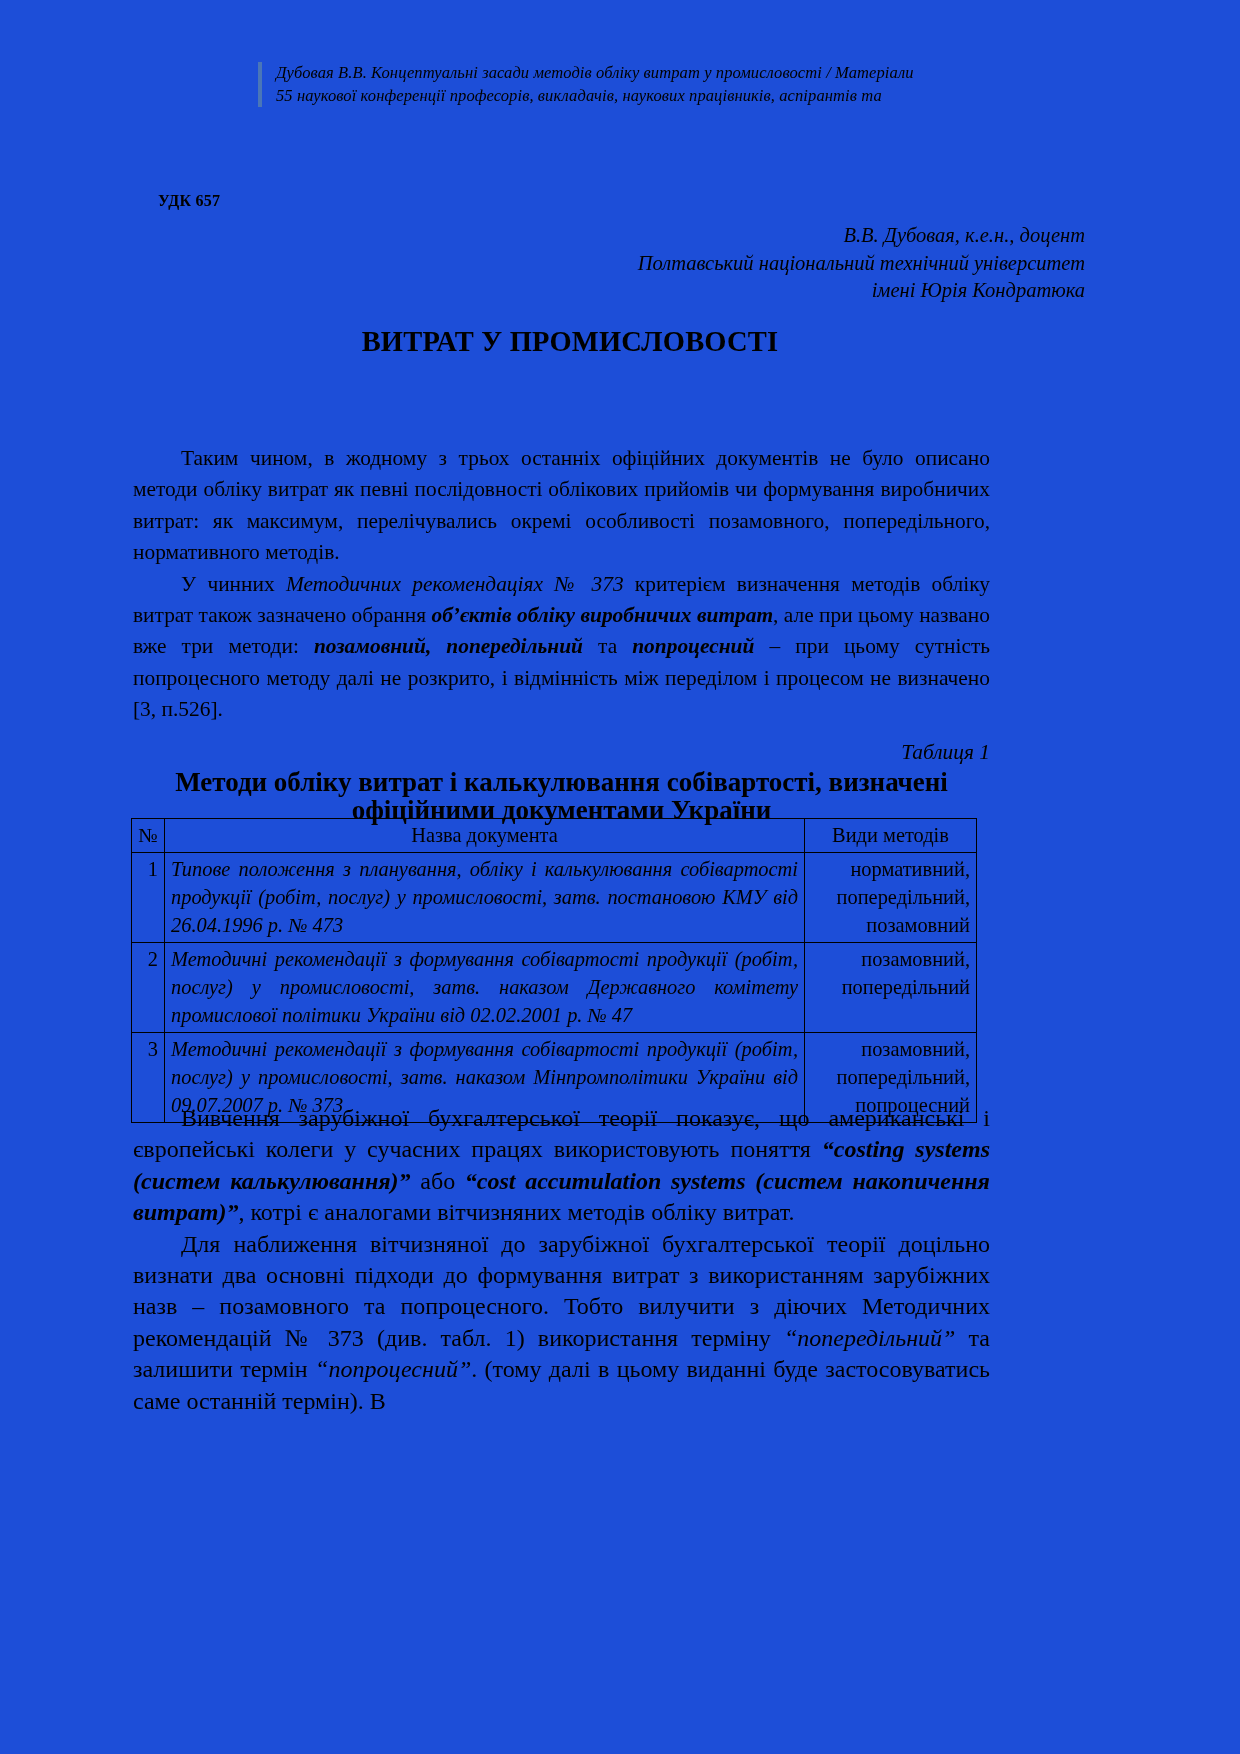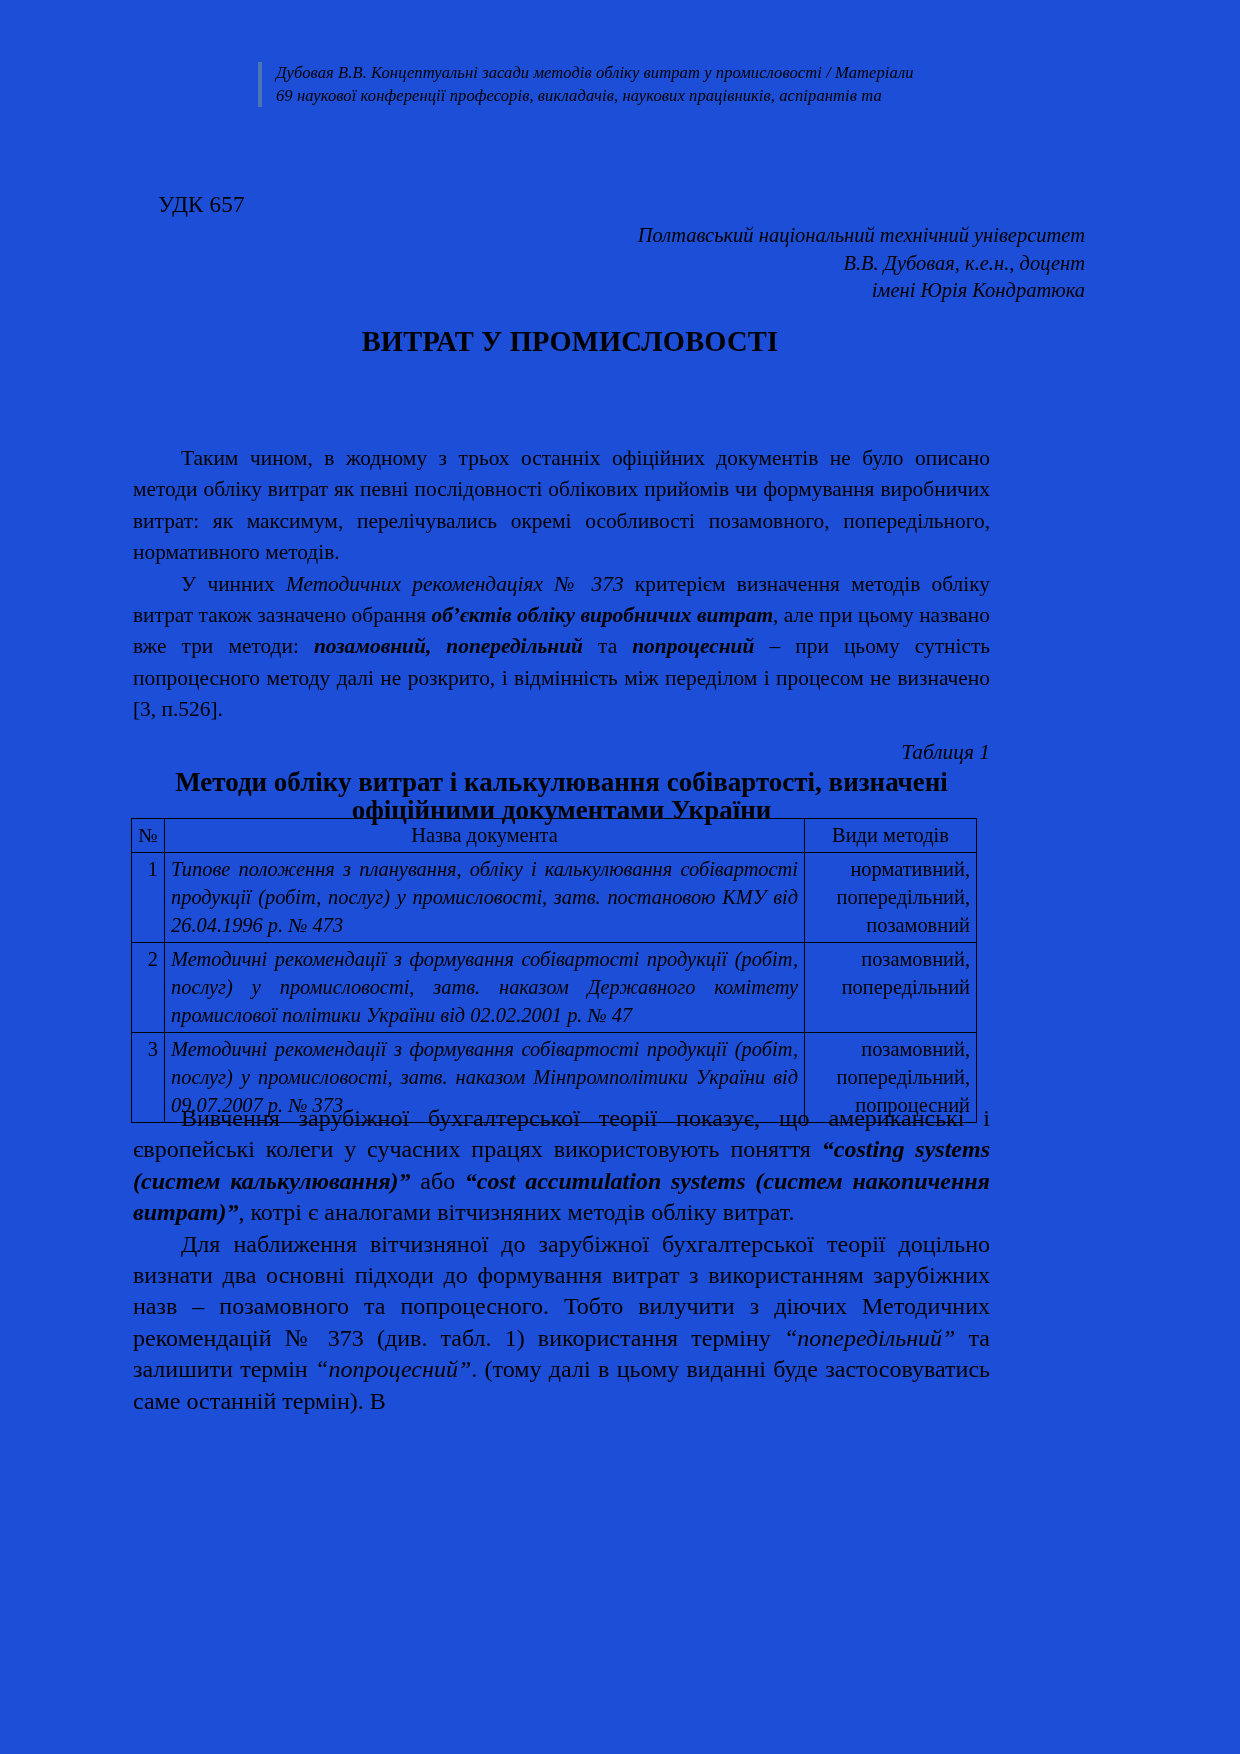--- a/index.html
+++ b/index.html
@@ -37,22 +37,22 @@
     line-height: 22.5px;
     text-align: left;
     letter-spacing: 0.1px;
   }
 
   
   .udk {
     position: absolute;
     left: 158px;
     top: 192px;
-    font-weight: normal;
-    font-size: 23px;
+    font-weight: bold;
+    font-size: 16px;
     letter-spacing: 0.2px;
   }
 
   
   .author-block {
     position: absolute;
     right: 155px;
     top: 222px;
     width: 560px;
     text-align: right;
@@ -161,28 +161,28 @@
     text-align: justify;
   }
 </style>
 </head>
 <body>
 
 <div class="page">
 
   <div class="doc-header" style="border-left-color: rgb(74, 118, 184);">
     <p>Дубовая В.В. Концептуальні засади методів обліку витрат у промисловості / Матеріали</p>
-    <p>69 наукової конференції професорів, викладачів, наукових працівників, аспірантів та</p>
+    <p>55 наукової конференції професорів, викладачів, наукових працівників, аспірантів та</p>
   </div>
 
   <div class="udk">УДК 657</div>
 
   <div class="author-block">
+    <div>В.В. Дубовая, к.е.н., доцент</div>
     <div>Полтавський національний технічний університет</div>
-    <div>В.В. Дубовая, к.е.н., доцент</div>
     <div>імені Юрія Кондратюка</div>
   </div>
 
   <div class="doc-title">
     <div>ВИТРАТ У ПРОМИСЛОВОСТІ</div>
   </div>
 
   <div class="body-text">
     <p>Таким чином, в жодному з трьох останніх офіційних документів не було описано методи обліку витрат як певні послідовності облікових прийомів чи формування виробничих витрат: як максимум, перелічувались окремі особливості позамовного, попередільного, нормативного методів.</p>
     <p><span>У чинних </span><i class="it">Методичних рекомендаціях № 373</i><span> критерієм визначення методів обліку витрат також зазначено обрання </span><b class="bi">об’єктів обліку виробничих витрат</b><span>, але при цьому названо вже три методи: </span><b class="bi">позамовний, попередільний</b><span> та </span><b class="bi">попроцесний</b><span> – при цьому сутність попроцесного методу далі не розкрито, і відмінність між переділом і процесом не визначено [3, п.526].</span></p>

